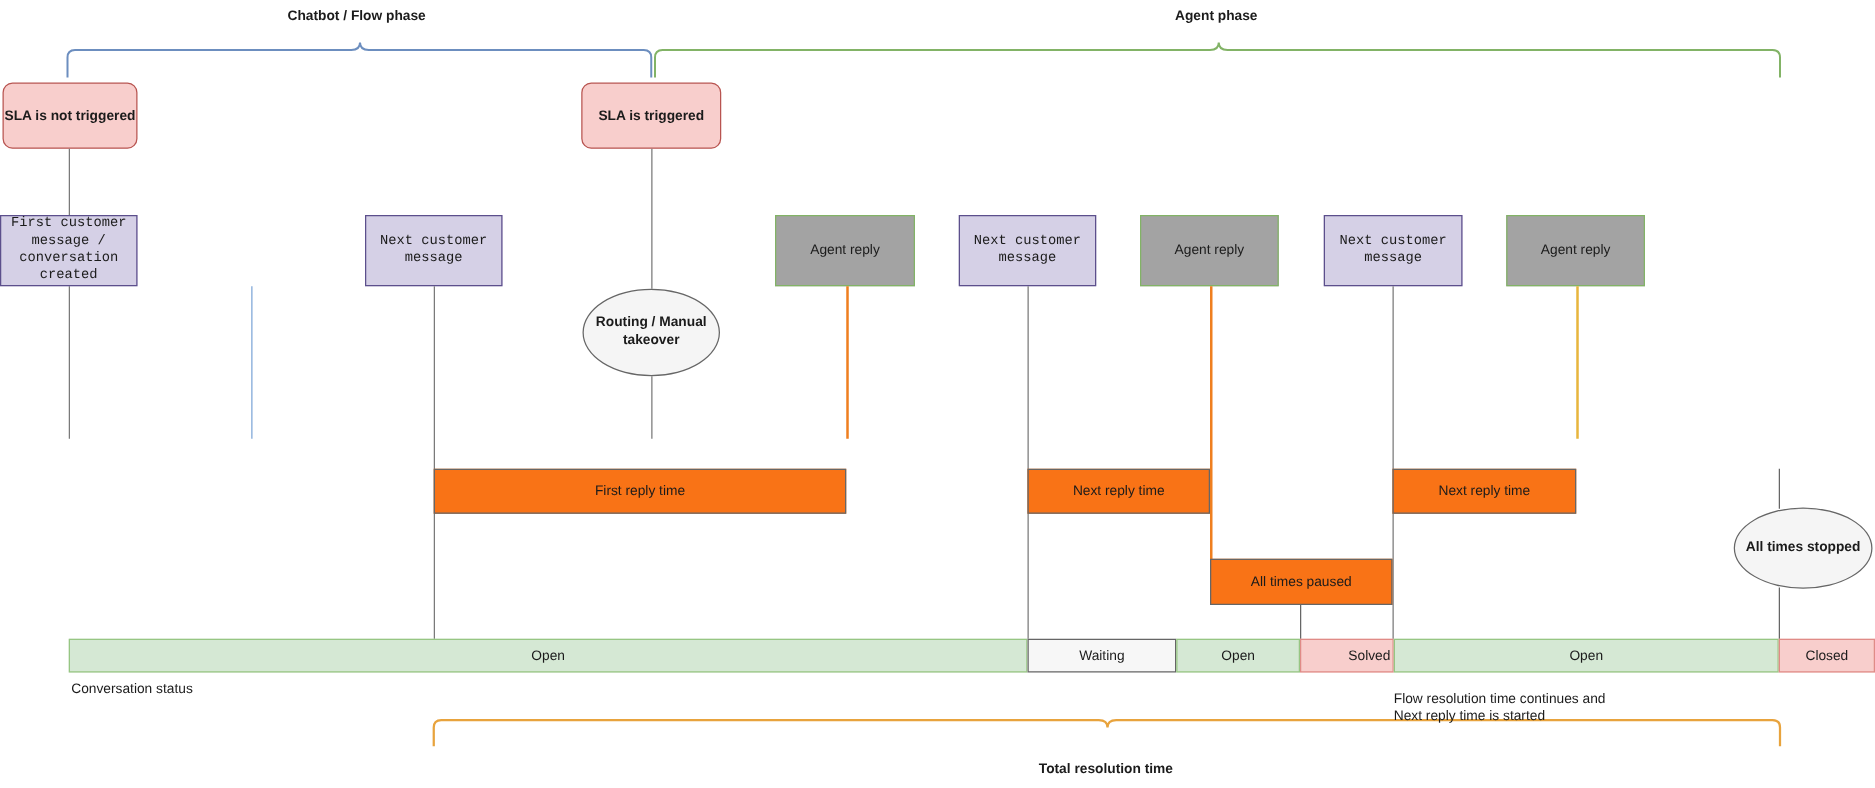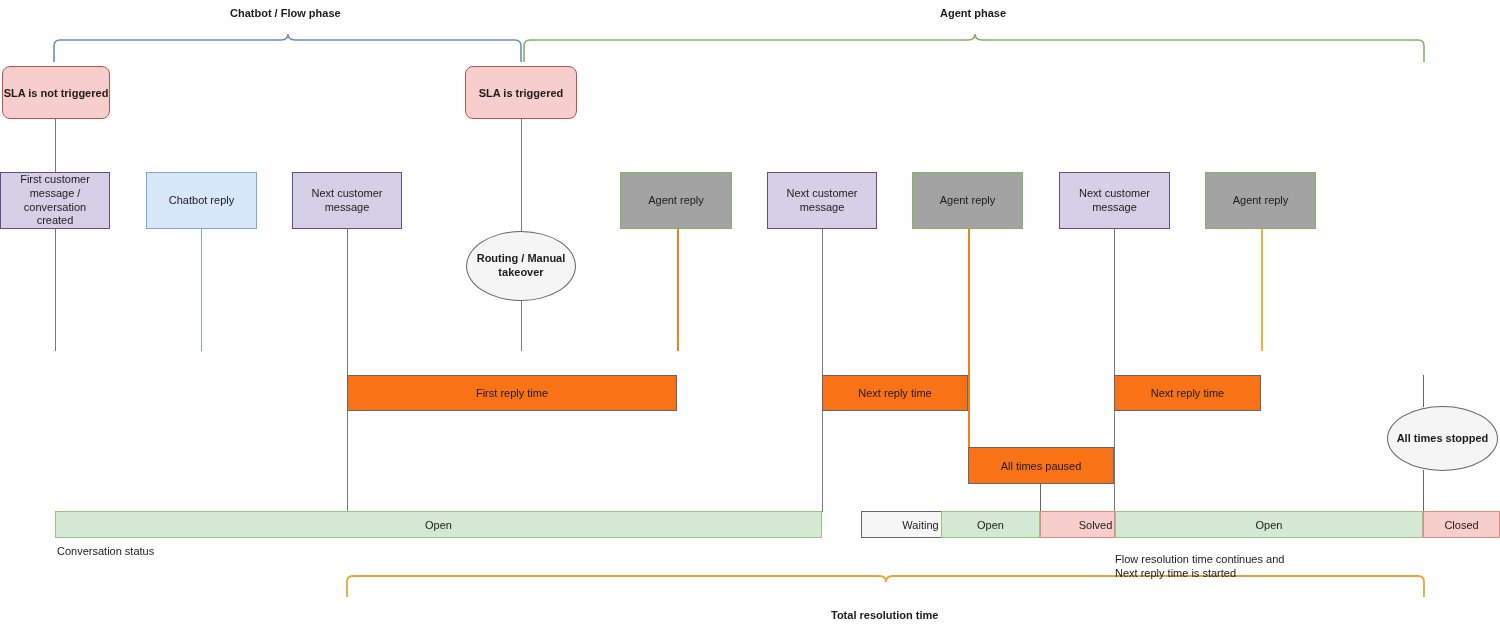--- a/index.html
+++ b/index.html
@@ -10,21 +10,21 @@
     position:absolute;font-size:11px;color:#1b1b1b;white-space:nowrap;
   }
   .lbl-b{font-weight:bold;}
 
   
   .ebox{
     position:absolute;box-sizing:border-box;border-width:1px;border-style:solid;
     display:flex;align-items:center;justify-content:center;text-align:center;
     font-size:11px;line-height:1.25;color:#1b1b1b;padding:2px 3px;
   }
-  .ebox.customer{background:#d5d0e6;border-color:#5c4f8c;}
+  .ebox.customer{background:#d5d0e6;border-color:#5c4f8c;font-family:Liberation Mono, monospace;}
   .ebox.chatbot{background:#d8e8fb;border-color:#7ea6d8;}
   .ebox.agent{background:#a3a3a3;border-color:#82b366;}
 
   
   .pill{
     position:absolute;box-sizing:border-box;background:#f8cecc;border:1px solid #b85450;
     border-radius:8px;display:flex;align-items:center;justify-content:center;
     font-size:11px;font-weight:bold;color:#1b1b1b;text-align:center;
   }
 
@@ -96,23 +96,20 @@
     <span>SLA is triggered</span>
   </div>
 
   <div class="conn grey" style="left:55px;top:119px;height:232px;"></div>
   <div class="conn grey" style="left:521px;top:119px;height:112px;"></div>
   <div class="conn grey" style="left:521px;top:301px;height:50px;"></div>
 
   <div class="ebox customer" style="left:0px;top:172px;width:110px;height:57px;">
     <span>First customer message / conversation created</span>
   </div>
-  <div class="ebox chatbot" style="left:146px;top:172px;width:111px;height:57px;">
-    <span>Chatbot reply</span>
-  </div>
   <div class="ebox customer" style="left:292px;top:172px;width:110px;height:57px;">
     <span>Next customer message</span>
   </div>
   <div class="ebox agent" style="left:620px;top:172px;width:112px;height:57px;">
     <span>Agent reply</span>
   </div>
   <div class="ebox customer" style="left:767px;top:172px;width:110px;height:57px;">
     <span>Next customer message</span>
   </div>
   <div class="ebox agent" style="left:912px;top:172px;width:111px;height:57px;">
@@ -155,21 +152,21 @@
 
   <div class="conn dgrey" style="left:1423px;top:375px;height:32px;"></div>
   <div class="ell" style="left:1387px;top:406px;width:111px;height:65px;">
     <span>All times stopped</span>
   </div>
   <div class="conn dgrey" style="left:1423px;top:470px;height:42px;"></div>
 
   <div class="seg open" style="left:55px;top:511px;width:767px;height:27px;">
     <span>Open</span>
   </div>
-  <div class="seg waiting" style="left:822px;top:511px;width:119px;height:27px;margin-left:39px;">
+  <div class="seg waiting" style="left:822px;top:511px;width:119px;height:27px;">
     <span>Waiting</span>
   </div>
   <div class="seg open" style="left:941px;top:511px;width:99px;height:27px;">
     <span>Open</span>
   </div>
   <div class="seg solved" style="left:1040px;top:511px;width:75px;height:27px;padding-left:36px;">
     <span>Solved</span>
   </div>
   <div class="seg open" style="left:1115px;top:511px;width:308px;height:27px;">
     <span>Open</span>

